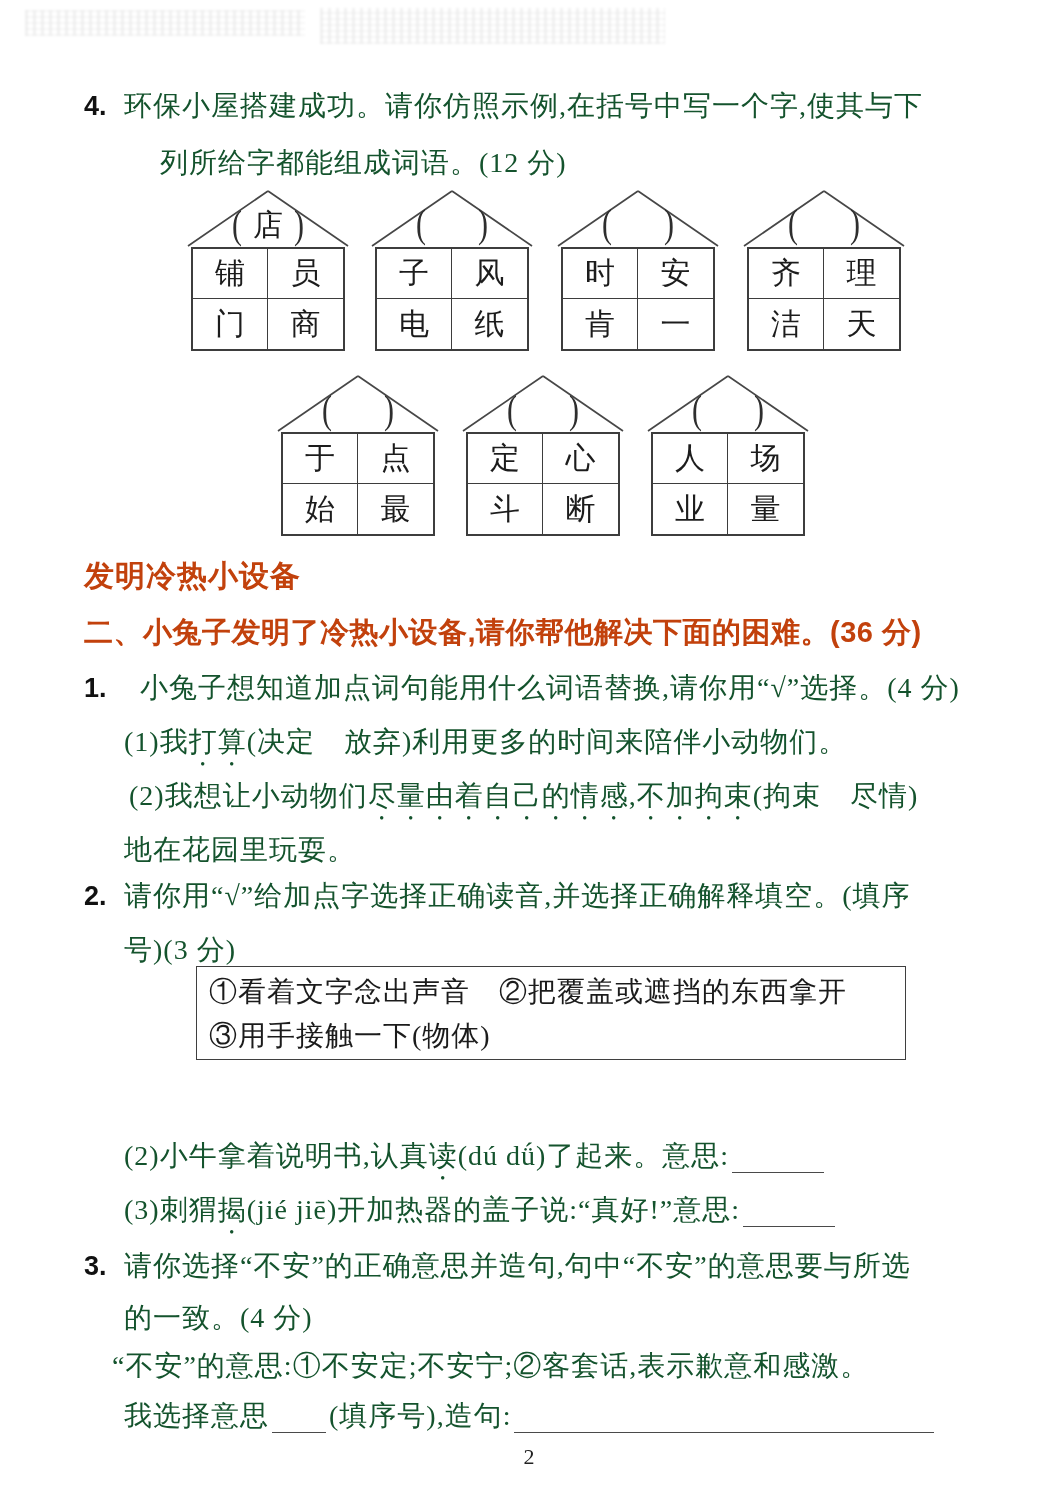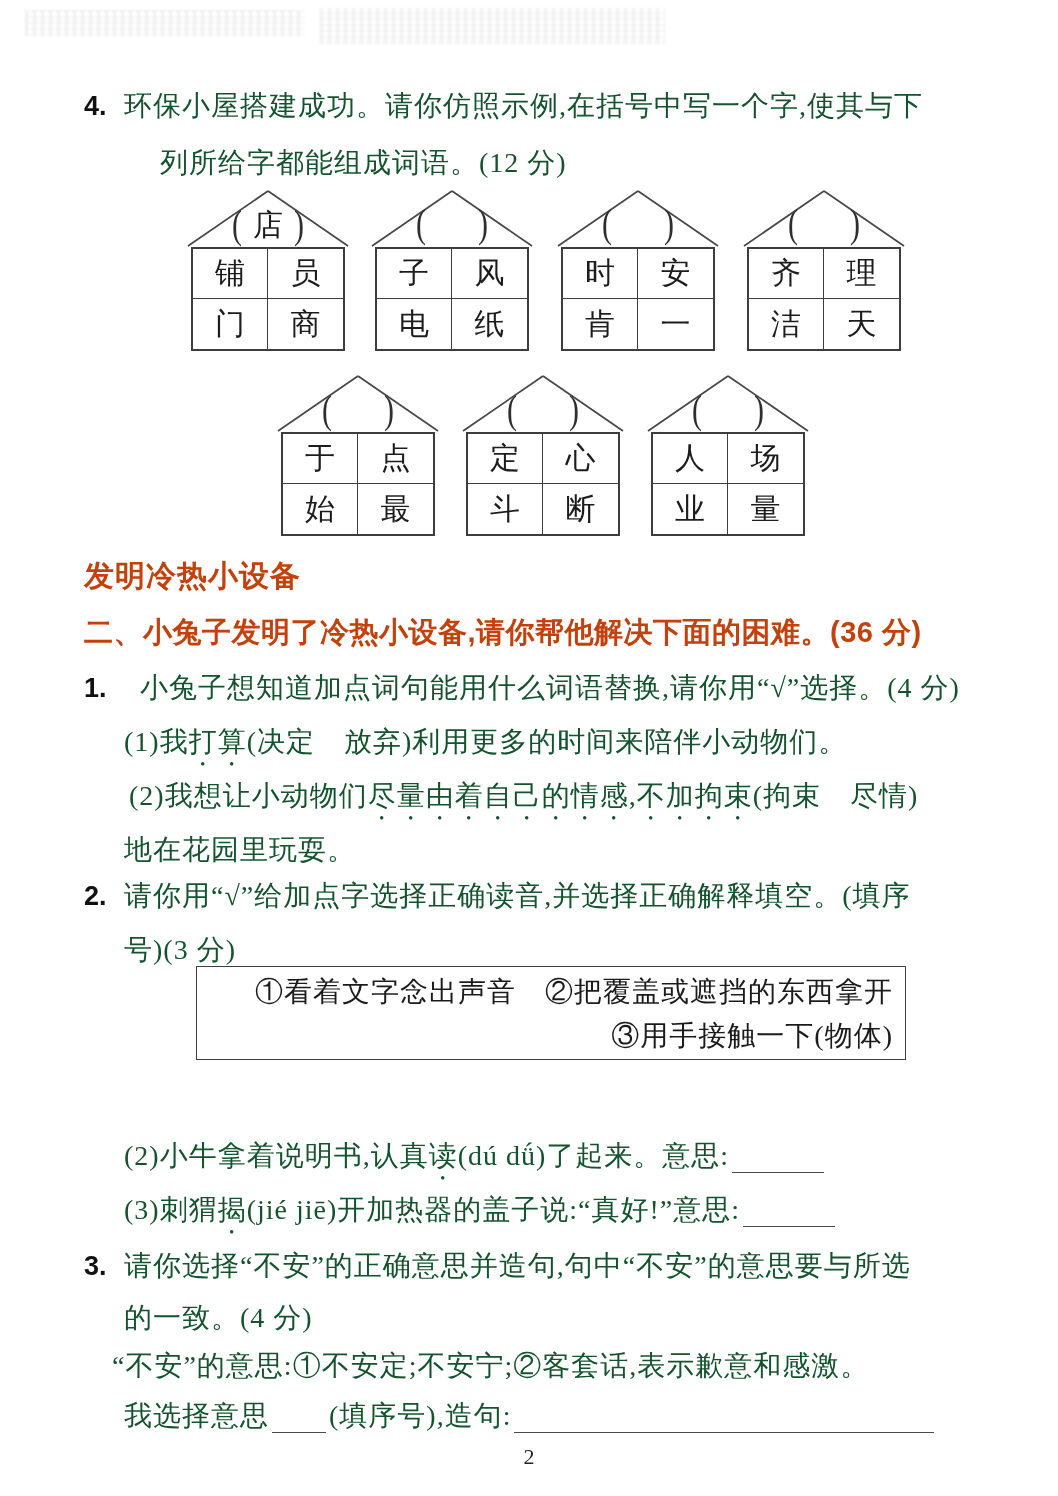--- a/index.html
+++ b/index.html
@@ -87,21 +87,20 @@
 
   
   .defbox {
     position:absolute; left:196px; top:966px; width:710px; height:94px;
     box-sizing:border-box; border:1.7px solid #3f3f3f;
     padding:3px 12px 0 12px; background:#fff;
   }
   .defbox .boxline {
     font-size:28px; letter-spacing:1px; line-height:44px; white-space:nowrap;
     color:#1b1b1b;
-    text-align:right;
   }
 
   
   .bleed {
     position:absolute;
     background:
       repeating-linear-gradient(90deg, rgba(70,70,70,.5) 0 3px, rgba(0,0,0,0) 3px 8px),
       repeating-linear-gradient(0deg, rgba(70,70,70,.35) 0 2px, rgba(0,0,0,0) 2px 6px);
     filter:blur(1.3px);
     opacity:.14;

